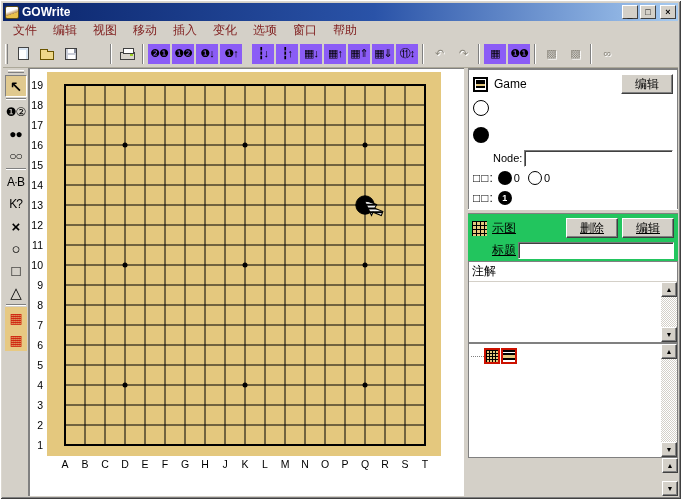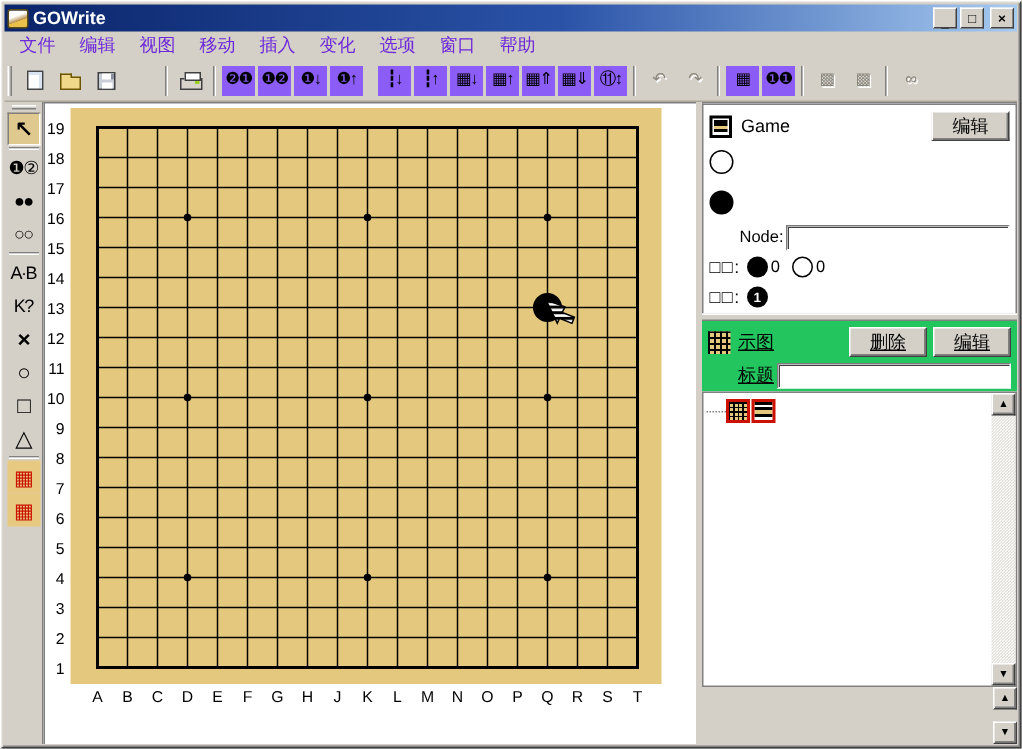--- a/index.html
+++ b/index.html
@@ -10,21 +10,21 @@
   
   .titlebar{height:18px;background:linear-gradient(90deg,#0A246A 0%,#2a53a8 55%,#A6CAF0 100%);
     display:flex;align-items:center;padding:1px 2px;flex:0 0 auto;}
   .app-icon{width:14px;height:13px;margin-right:3px;background:linear-gradient(160deg,#fdfdfd 35%,#b98f4e 60%,#e8c04a 62%);border:1px solid #5a4a16;border-radius:2px;}
   .title-text{color:#fff;font-weight:bold;font-size:12px;flex:1;line-height:14px;}
   .winbtn{width:16px;height:14px;margin-left:2px;background:#D4D0C8;border:1px solid;border-color:#fff #404040 #404040 #fff;
     font-size:9px;font-weight:bold;color:#000;display:flex;align-items:center;justify-content:center;line-height:1;}
   .winbtn.min span{transform:translateY(3px);}
   
   .menubar{height:19px;display:flex;align-items:center;padding-left:2px;flex:0 0 auto;}
-  .menu-item{font-size:12px;color:#6d28d9;padding:2px 8px;}
+  .menu-item{font-size:12px;color:#7f1d1d;padding:2px 8px;}
   
   .toolbar{height:28px;display:flex;align-items:center;padding:2px 1px;flex:0 0 auto;border-bottom:1px solid #aca899;}
   .tgrip{width:3px;height:20px;border-left:1px solid #fff;border-right:1px solid #808080;margin:0 3px 0 1px;}
   .tsep{width:2px;height:20px;border-left:1px solid #808080;border-right:1px solid #fff;margin:0 3px;}
   .tgap{width:8px;}
   .tbtn{width:22px;height:20px;margin:0 1px;display:flex;align-items:center;justify-content:center;
     font-size:11px;line-height:1;letter-spacing:-1px;color:#000;background:transparent;}
   .tbtn.active{background:#8b5cf6;}
   .tbtn.disabled{color:#8a867c;text-shadow:1px 1px 0 #fff;}
   .icon-page{width:11px;height:13px;background:#fff;border:1px solid #444;box-shadow:inset -2px 2px 0 #d8e4f0;}
@@ -362,20 +362,30 @@
           <div class="diagram-label">示图</div>
           <div class="btn" style="margin-right:4px">删除</div>
           <div class="btn">编辑</div>
         </div>
         <div class="rp-row" style="height:20px">
           <span class="node-label" style="font-size:12px">标题</span>
           <input class="tinput" value="" style="">
         </div>
       </div>
 
+      <div class="rp-comment">
+        <div class="comment-label">注解</div>
+        <div class="comment-body">
+          <div class="comment-text"></div>
+          <div class="vscroll">
+            <div class="sb-btn">▲</div>
+            <div class="sb-btn">▼</div>
+          </div>
+        </div>
+      </div>
 
       <div class="rp-tree">
         <div class="tree-content">
           <div class="tree-connector"></div>
           <div class="tree-icon diagram"></div>
           <div class="tree-icon game"></div>
         </div>
         <div class="vscroll">
           <div class="sb-btn">▲</div>
           <div class="sb-btn">▼</div>

